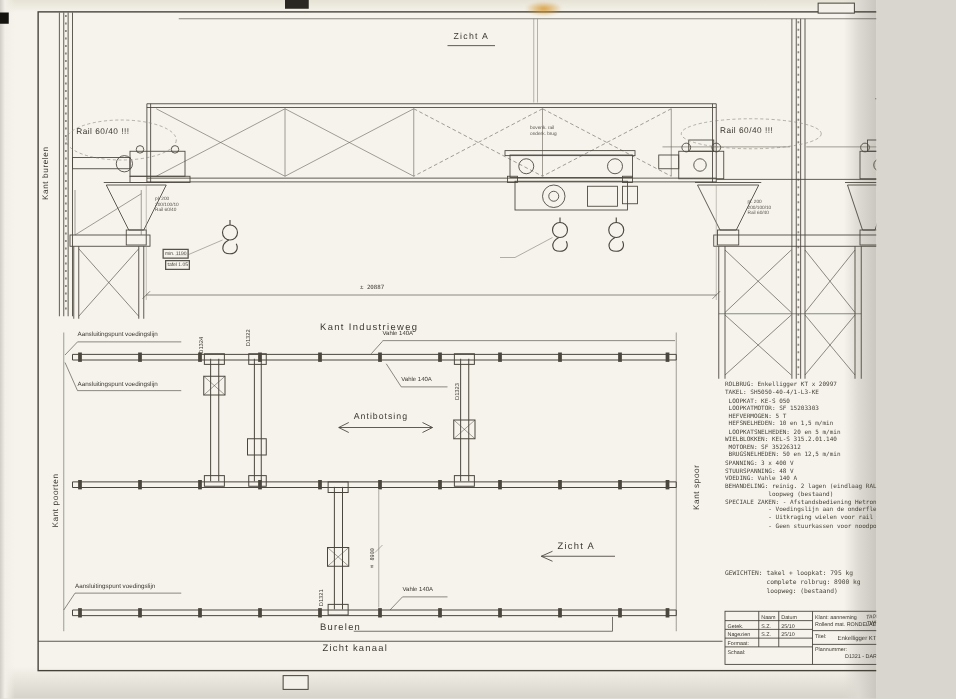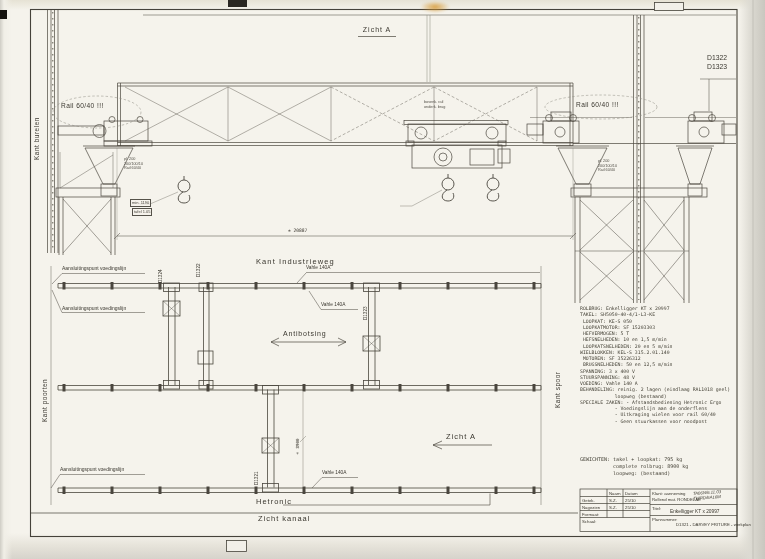--- a/index.html
+++ b/index.html
@@ -1,16 +1,16 @@
 <!DOCTYPE html>
 <html><head>
 <meta charset="utf-8">
 <style>
   html,body{margin:0;padding:0;background:#d8d6ce;}
-  #paper{position:relative;width:765px;height:559px;overflow:hidden;
+  #paper{position:relative;width:701px;height:559px;overflow:hidden;
     background:
       linear-gradient(90deg,#cfcdc5 0px,#f1efe7 4px,rgba(0,0,0,0) 12px),
       linear-gradient(270deg,#c9c7bf 0px,#dcdad2 14px,rgba(0,0,0,0) 26px),
       linear-gradient(0deg,#d6d3cb 0px,#e7e4db 14px,rgba(0,0,0,0) 26px),
       linear-gradient(180deg,#e6e2d4 0px,rgba(0,0,0,0) 10px),
       #f5f3ec;
     font-family:"Liberation Sans",sans-serif;color:#3a372f;}
   svg{position:absolute;left:0;top:0;}
   .lbl{position:absolute;white-space:nowrap;color:#3a372f;}
   .vlabel{writing-mode:vertical-rl;transform:rotate(180deg);}
@@ -276,21 +276,21 @@
   <div class="lbl" style="left:60px;top:466px;font-size:5px;">Aansluitingspunt voedingslijn</div>
   <div class="lbl" style="left:283px;top:330px;font-size:7px;letter-spacing:.8px;">Antibotsing</div>
   <div class="lbl" style="left:446px;top:432px;font-size:7.5px;letter-spacing:1px;">Zicht A</div>
   <div class="lbl vlabel" style="left:41px;top:352px;height:70px;font-size:6.5px;letter-spacing:.5px;">Kant poorten</div>
   <div class="lbl vlabel" style="left:554px;top:352px;height:56px;font-size:6.5px;letter-spacing:.5px;">Kant spoor</div>
   <div class="lbl vlabel" style="left:158px;top:261px;height:22px;font-size:4.6px;">D1324</div>
   <div class="lbl vlabel" style="left:196px;top:253px;height:24px;font-size:4.6px;">D1322</div>
   <div class="lbl vlabel" style="left:363px;top:300px;height:20px;font-size:4.6px;">D1323</div>
   <div class="lbl vlabel" style="left:254px;top:463px;height:22px;font-size:4.6px;">D1321</div>
   <div class="lbl vlabel mono" style="left:295px;top:428px;height:28px;font-size:4.2px;">± 8900</div>
-  <div class="lbl" style="left:256px;top:497px;font-size:7.5px;letter-spacing:1px;">Hetronic</div>
+  <div class="lbl" style="left:256px;top:497px;font-size:7.5px;letter-spacing:1px;">Burelen</div>
   <div class="lbl" style="left:258px;top:514px;font-size:7.5px;letter-spacing:1px;">Zicht kanaal</div>
 
   <div class="lbl mono" style="left:580px;top:306px;font-size:4.8px;line-height:6.25px;color:#474439;">
     <span class="specline">ROLBRUG: Enkelligger KT x 20997</span>
     <span class="specline">TAKEL: SH5050-40-4/1-L3-KE</span>
     <span class="specline"> LOOPKAT: KE-S 050</span>
     <span class="specline"> LOOPKATMOTOR: SF 15203303</span>
     <span class="specline"> HEFVERMOGEN: 5 T</span>
     <span class="specline"> HEFSNELHEDEN: 10 en 1,5 m/min</span>
     <span class="specline"> LOOPKATSNELHEDEN: 20 en 5 m/min</span>

